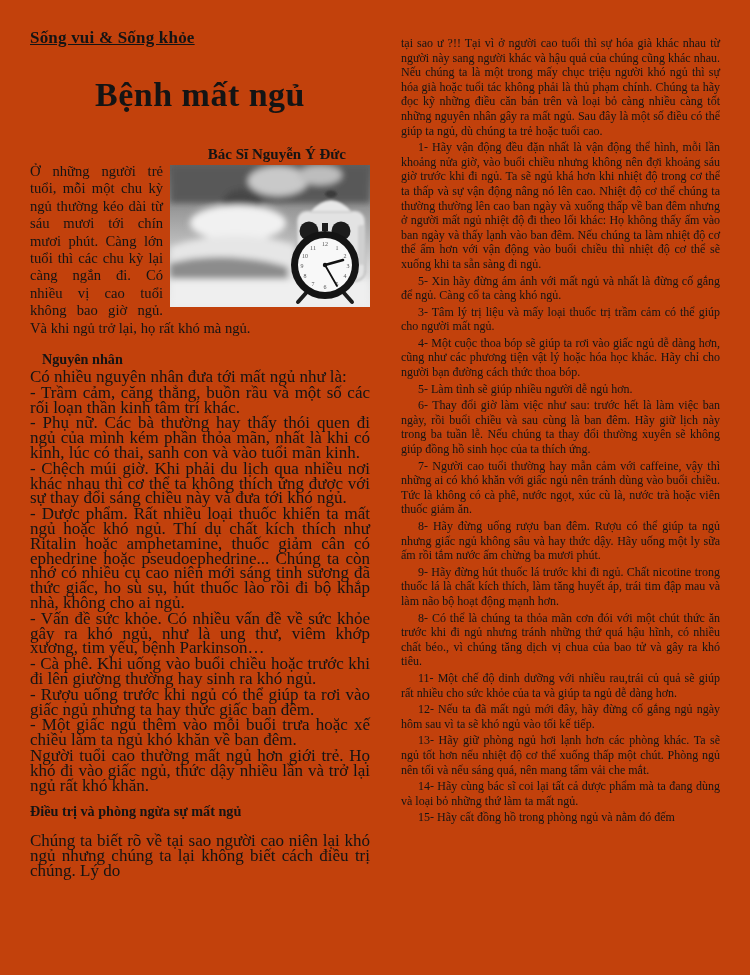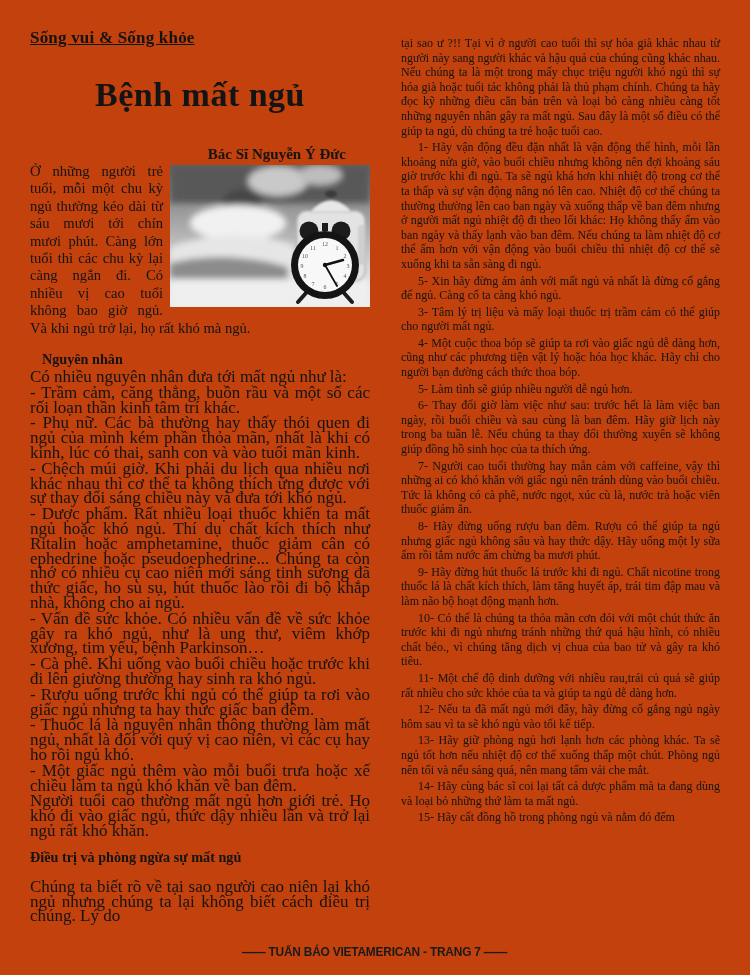--- a/index.html
+++ b/index.html
@@ -138,21 +138,20 @@
           <p class="body-p">- Chệch múi giờ. Khi phải du lịch qua nhiều nơi khác nhau thì cơ thể ta không thích ứng được với sự thay đổi sáng chiều này và đưa tới khó ngủ.</p>
 
           <p class="body-p">- Dược phẩm. Rất nhiều loại thuốc khiến ta mất ngủ hoặc khó ngủ. Thí dụ chất kích thích như Ritalin hoặc amphetamine, thuốc giảm cân có ephedrine hoặc pseudoephedrine... Chúng ta còn nhớ có nhiều cụ cao niên mới sáng tinh sương đã thức giấc, ho sù sụ, hút thuốc lào rồi đi bộ khắp nhà, không cho ai ngủ.</p>
 
           <p class="body-p">- Vấn đề  sức khỏe. Có nhiều vấn đề về sức khỏe gây ra khó ngủ, như là ung thư, viêm khớp xương, tim yếu, bệnh Parkinson…</p>
 
           <p class="body-p">- Cà phê. Khi uống vào buổi chiều hoặc trước khi đi lên giường thường hay sinh ra khó ngủ.</p>
 
           <p class="body-p">- Rượu uống trước khi ngủ có thể giúp ta rơi vào giấc ngủ nhưng ta hay thức giấc ban đêm.</p>
 
-          <p class="body-p">- Thuốc lá là nguyên nhân thông thường làm mất ngủ, nhất là đối với quý vị cao niên, vì các cụ hay ho rồi ngủ khó.</p>
 
           <p class="body-p">- Một giấc ngủ thêm vào mỗi buổi trưa hoặc xế chiều làm ta ngủ khó khăn về ban đêm.</p>
         </div>
 
       <p class="body-p">Người tuổi cao thường mất ngủ hơn giới trẻ. Họ khó đi vào giấc ngủ, thức dậy nhiều lần và trở lại ngủ rất khó khăn.</p>
 
       <div class="h-treat">Điều trị và phòng ngừa sự mất ngủ</div>
       <p class="body-p">Chúng ta biết rõ về tại sao người cao niên lại khó ngủ nhưng chúng ta lại không biết cách điều trị chúng. Lý do</p>
     </div>
 
@@ -172,31 +171,28 @@
           <p class="body-p tip">5- Làm tình sẽ giúp nhiều người dễ ngủ hơn.</p>
 
           <p class="body-p tip">6- Thay đổi giờ làm việc như sau: trước hết là làm việc ban ngày, rồi buổi chiều và sau cùng là ban đêm. Hãy giữ lịch này trong ba tuần lễ. Nếu chúng ta thay đổi thường xuyên sẽ không giúp đồng hồ sinh học của ta thích ứng.</p>
 
           <p class="body-p tip">7- Người cao tuổi thường hay mẫn cảm với caffeine, vậy thì những ai có khó khăn với giấc ngủ nên tránh dùng vào buổi chiều. Tức là không có cà phê, nước ngọt, xúc cù là, nước trà hoặc viên thuốc giảm ăn.</p>
 
           <p class="body-p tip">8- Hãy đừng uống rượu ban đêm. Rượu có thể giúp ta ngủ nhưng giấc ngủ không sâu và hay thức dậy. Hãy uống một ly sữa ấm rồi tắm nước ấm chừng ba mươi phút.</p>
 
           <p class="body-p tip">9- Hãy đừng hút thuốc lá trước khi đi ngủ. Chất nicotine trong thuốc lá là chất kích thích, làm tăng huyết áp, trái tim đập mau và làm não bộ hoạt động mạnh hơn.</p>
 
-          <p class="body-p tip">10- Có thể là chúng ta thỏa mãn cơn đói với một chút thức ăn trước khi đi ngủ nhưng tránh những thứ quá hậu hĩnh, có nhiều chất béo., vì chúng tăng dịch vị chua của bao tử và gây ra khó tiêu.</p>
+          <p class="body-p tip">8- Có thể là chúng ta thỏa mãn cơn đói với một chút thức ăn trước khi đi ngủ nhưng tránh những thứ quá hậu hĩnh, có nhiều chất béo., vì chúng tăng dịch vị chua của bao tử và gây ra khó tiêu.</p>
 
           <p class="body-p tip">11- Một chế độ dinh dưỡng với nhiều rau,trái củ quả sẽ giúp rất nhiều cho sức khỏe của ta và giúp ta ngủ dễ dàng hơn.</p>
 
           <p class="body-p tip">12-  Nếu ta đã mất ngủ mới đây, hãy đừng cố gắng ngủ ngày hôm sau vì ta sẽ khó ngủ vào tối kế tiếp.</p>
 
           <p class="body-p tip">13-  Hãy giữ phòng ngủ hơi lạnh hơn các phòng khác. Ta sẽ ngủ tốt hơn nếu nhiệt độ cơ thể xuống thấp một chút. Phòng ngủ nên tối và nếu sáng quá, nên mang tấm vải che mắt.</p>
 
           <p class="body-p tip">14-  Hãy cùng bác sĩ coi lại tất cả dược phẩm mà ta đang dùng và loại bỏ những thứ làm ta mất ngủ.</p>
 
           <p class="body-p tip">15-  Hãy cất đồng hồ trong phòng ngủ và nằm đó đếm</p>
         </div>
     </div>
   </div>
 
-  <div class="footer">
-    <span class="footer-inner">—— TUẤN BÁO VIETAMERICAN - TRANG 7 ——</span>
-  </div>
 </div>
 
 </body></html>

